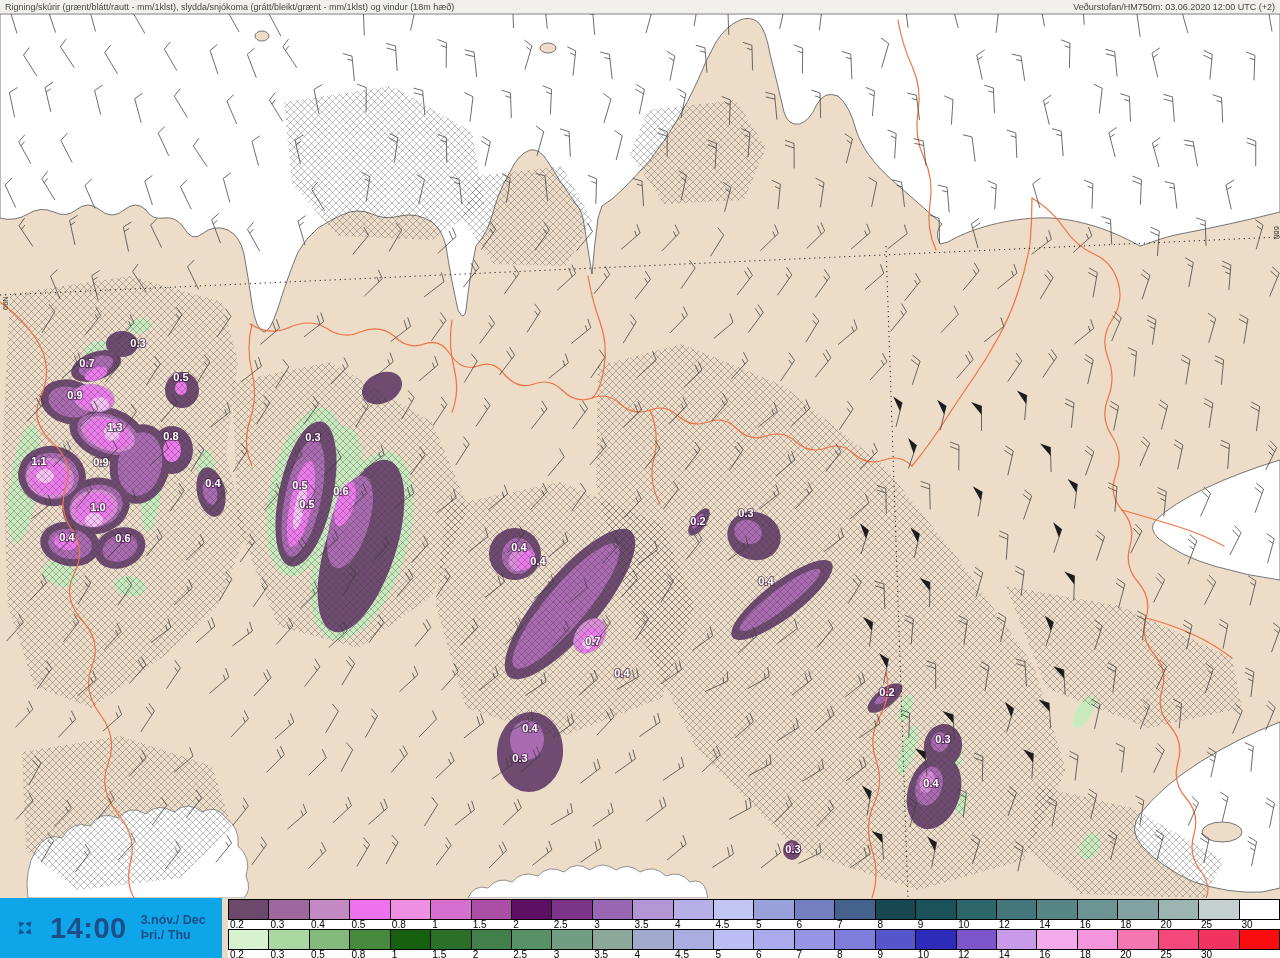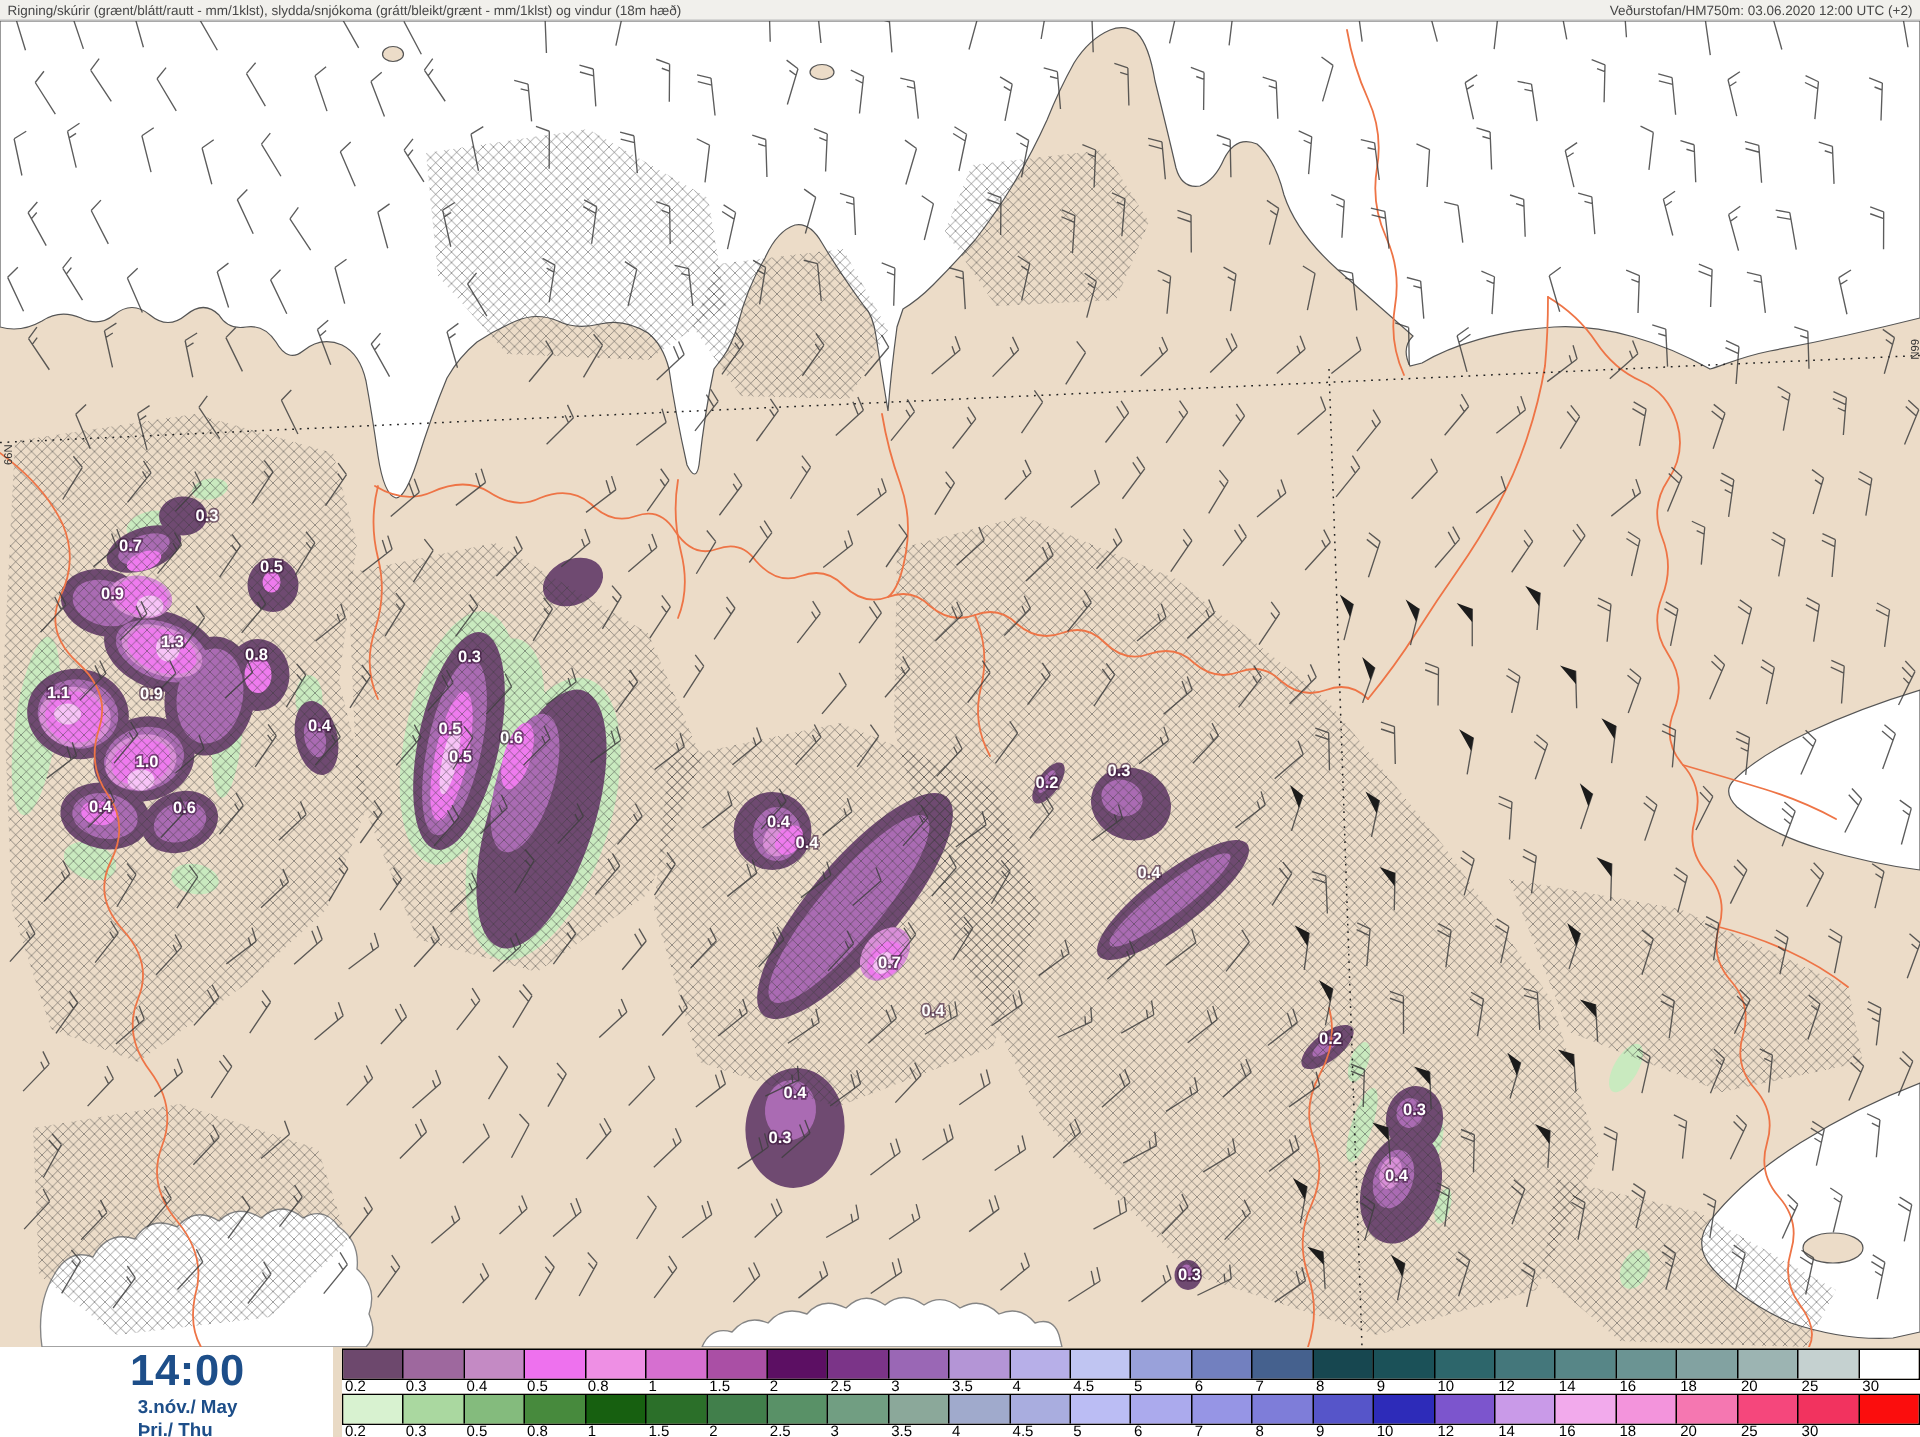--- a/index.html
+++ b/index.html
@@ -21,22 +21,22 @@
   .glacier{fill:#fff;stroke:#858585;stroke-width:0.9;}
   .grn{fill:var(--green);}
   .c0{fill:var(--c0)} .c1{fill:var(--c1)} .c2{fill:var(--c2)} .c3{fill:var(--c3)} .c4{fill:var(--c4)}
   .hatch{fill:url(#xh);}
   .road{fill:none;stroke:var(--road);stroke-width:1.2;stroke-linecap:round;}
   .grat{fill:none;stroke:#222;stroke-width:1;stroke-dasharray:1.2 3.8;}
   .gratlab{font-size:7.5px;fill:#333;}
   .plabel{font-size:11px;font-weight:bold;fill:#fff;text-anchor:middle;
           paint-order:stroke;stroke:rgba(55,20,55,0.6);stroke-width:2.2px;}
   .bbar{position:absolute;left:0;top:898px;width:1280px;height:60px;background:#e9dac5;}
-  .timebox{position:absolute;left:0;top:0;width:222px;height:60px;background:#ffffff;
-           display:flex;align-items:center;box-sizing:border-box;padding-left:14px;flex-direction:column;}
+  .timebox{position:absolute;left:0;top:0;width:222px;height:60px;background:#0ea5e9;
+           display:flex;align-items:center;box-sizing:border-box;padding-left:14px;}
   .time{font-size:29px;font-weight:bold;color:var(--accent);margin-left:14px;letter-spacing:0.5px;}
   .date{margin-left:14px;font-size:12.5px;line-height:15px;font-weight:bold;color:var(--accent);}
   .legend{position:absolute;left:228px;top:1px;width:1052px;}
   .band{display:flex;height:19px;border:1px solid #000;}
   .cell{flex:1;border-left:1px solid #000;}
   .cell:first-child{border-left:none;}
   .strip{position:relative;height:9px;background:#fff;font-size:10px;line-height:9px;color:#000;}
   .strip span{position:absolute;top:0;white-space:nowrap;}
 </style>
 </head>
@@ -278,21 +278,21 @@
       <svg width="22" height="22" viewBox="0 0 22 22">
         <g fill="#1d4e89" transform="rotate(45 11 11)">
           <path d="M11 2 L14.2 7 L7.8 7 Z"></path>
           <path d="M11 20 L14.2 15 L7.8 15 Z"></path>
           <path d="M2 11 L7 7.8 L7 14.2 Z"></path>
           <path d="M20 11 L15 7.8 L15 14.2 Z"></path>
         </g>
       </svg>
       <div class="time">14:00</div>
       <div class="date">
-        <div>3.nóv./ May</div>
+        <div>3.nóv./ Dec</div>
         <div>Þri./ Thu</div>
       </div>
     </div>
     <div class="legend">
       <div id="rainrow">
         <div class="band">
             <div class="cell" style="background: rgb(109, 72, 109);"></div>
             <div class="cell" style="background: rgb(158, 104, 158);"></div>
             <div class="cell" style="background: rgb(196, 138, 196);"></div>
             <div class="cell" style="background: rgb(238, 113, 238);"></div>

